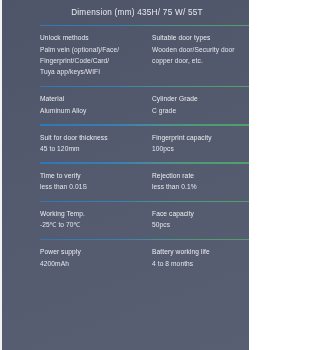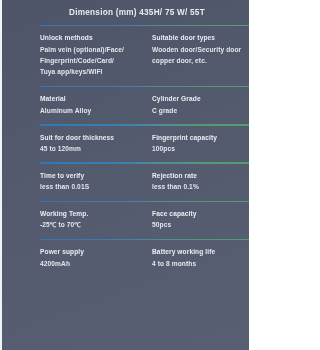--- a/index.html
+++ b/index.html
@@ -15,21 +15,20 @@
   }
   #spec-card {
     position: relative;
     width: 273px;
     height: 350px;
     box-sizing: border-box;
     background: linear-gradient(160deg, #4f5569 0%, #545a6e 40%, #595f72 100%);
     border-left: 2px solid #f2f3f5;
     border-right: 1px solid #e8eaee;
     overflow: hidden;
-    font-weight: bold;
   }
   #header-bar {
     padding: 8px 6px 7px 6px;
     text-align: center;
   }
   #header-title {
     color: #e9ecf1;
     font-size: 8.2px;
     letter-spacing: 0.25px;
     line-height: 1.2;

